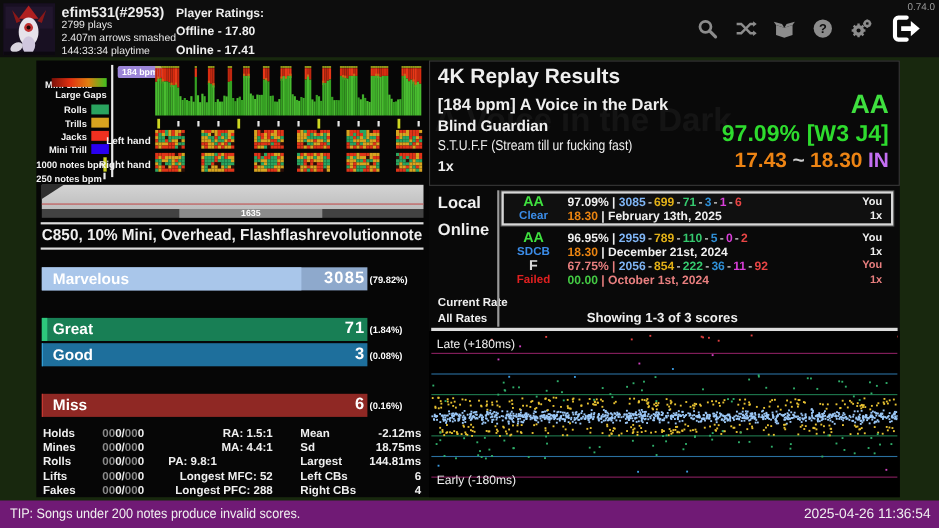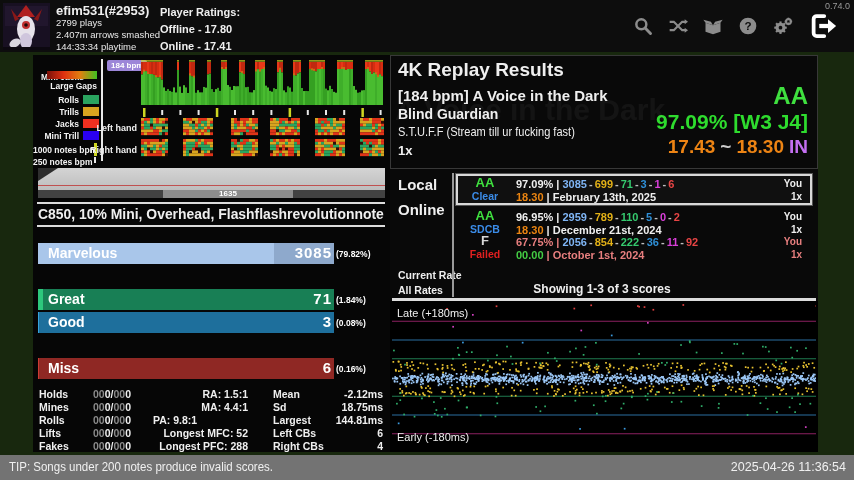--- a/index.html
+++ b/index.html
@@ -14,21 +14,21 @@
   .pstat{font-size:9.5px;color:#e8e8e8;margin-top:1px;}
   #ratingsblock{left:160px;top:6px;}
   #ratings-title{font-size:11px;font-weight:bold;}
   .rline{font-size:11px;font-weight:bold;margin-top:5px;}
   #version{right:4px;top:1px;font-size:9px;color:#9a9a9a;}
   #iconrow{right:16px;top:11px;display:flex;gap:15px;align-items:center;}
   .icon{width:20px;height:20px;display:inline-block;cursor:pointer;}
   .icon svg{width:100%;height:100%;}
   #icon-exit{width:30px;height:30px;}
   
-  #botbar{left:0;top:455px;width:854px;height:25px;background:#737373;}
+  #botbar{left:0;top:455px;width:854px;height:25px;background:#701a75;}
   #tip{left:9px;top:5px;font-size:12.5px;color:#f0f0f0;transform:scaleX(.92);transform-origin:left;}
   #datetime{right:8px;top:5px;font-size:12.5px;color:#f0f0f0;}
   
   #lpanel{left:33px;top:55px;width:357px;height:397px;background:#060606;}
   #rpanel{left:390px;top:55px;width:428px;height:397px;background:#090909;}
   
   .legtext{font-size:8.5px;font-weight:bold;color:#f2f2f2;white-space:nowrap;}
   #leg-minijacks{left:8px;top:17px;}
   #leg-gradient{left:14px;top:16px;width:50px;height:8px;}
   #leg-largegaps{left:0;top:26px;width:64px;text-align:right;}

